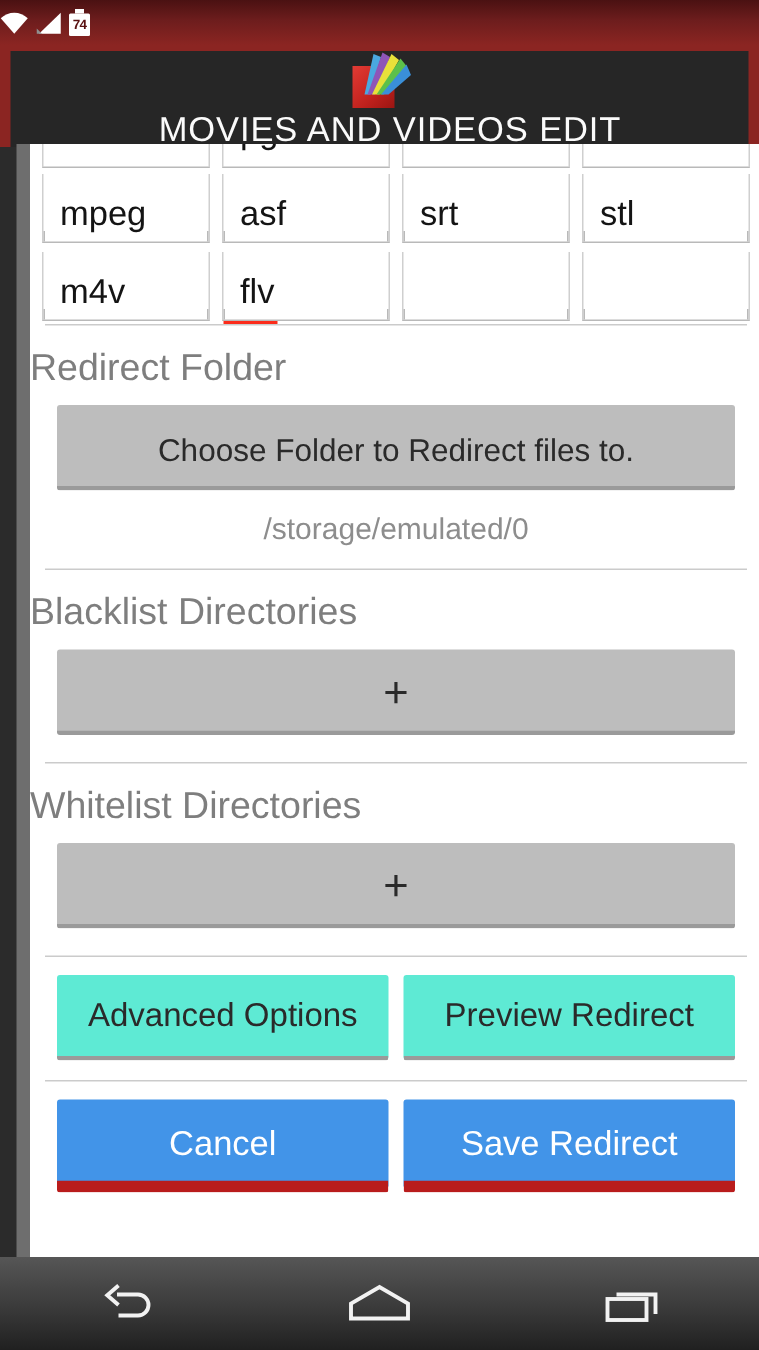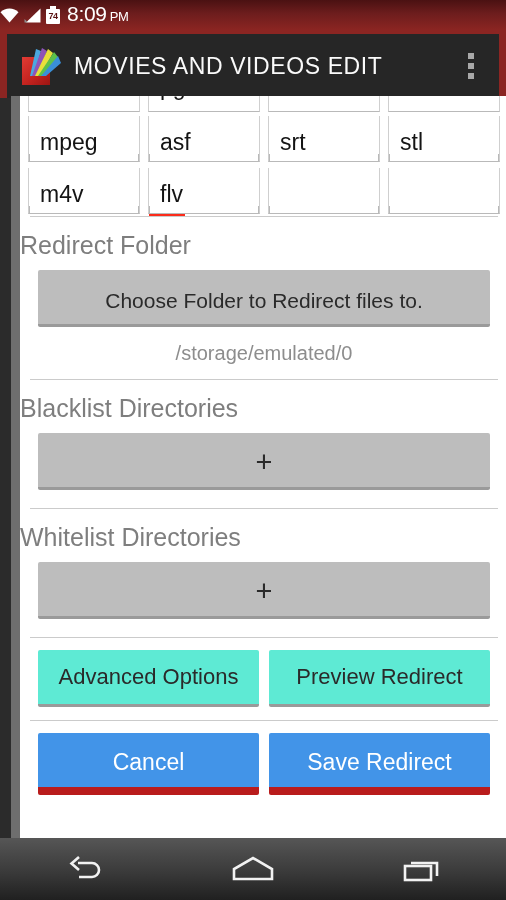--- a/index.html
+++ b/index.html
@@ -42,21 +42,21 @@
   .clock .ampm { font-size: 13px; margin-left: 3px; }
 
   
   .actionbar-wrap {
     position: absolute; top: 30px; left: 0; width: 506px; height: 68px;
     background: #8b2522;
     padding: 4px 7px 0 7px;
   }
   .actionbar {
     width: 100%; height: 64px; background: #262626;
-    display: flex; align-items: center; padding: 0 14px 0 14px;
+    display: flex; align-items: center; padding: 0 14px 0 14px; flex-direction: column;
   }
   .app-icon {
     width: 39px; height: 39px; position: relative; flex: 0 0 auto;
   }
   .ai-sq {
     position: absolute; left: 1px; top: 10px; width: 28px; height: 28px;
     background: linear-gradient(135deg,#e23b34 0%, #c0211d 60%, #9b1512 100%);
   }
   .ai-fan { position: absolute; left: 7px; top: 0px; width: 34px; height: 30px; }
   .apptitle {
@@ -189,23 +189,20 @@
         <svg width="17" height="15" viewBox="0 0 17 15">
           <path d="M16.5 0.5 L16.5 14.5 L2 14.5 Z" fill="#ffffff"></path>
           <path d="M0.5 14.5 L0.5 11 L4 14.5 Z" fill="#8f8f8f"></path>
         </svg>
       </span>
       <span class="bat-ico">
         <span class="bat-cap"></span>
         <span class="bat-body"></span>
         <span class="bat-num">74</span>
       </span>
-    </div>
-    <div class="clock">
-      <span>8:09</span><span class="ampm">PM</span>
     </div>
   </div>
 
   <div class="actionbar-wrap">
     <div class="actionbar">
       <span class="app-icon">
         <span class="ai-sq"></span>
         <svg class="ai-fan" viewBox="0 0 34 30">
           <path d="M2 29 L8 2 L13 4 L6 29 Z" fill="#4aa8e0"></path>
           <path d="M4 29 L14 1 L19 4 L9 29 Z" fill="#8e55b8"></path>

